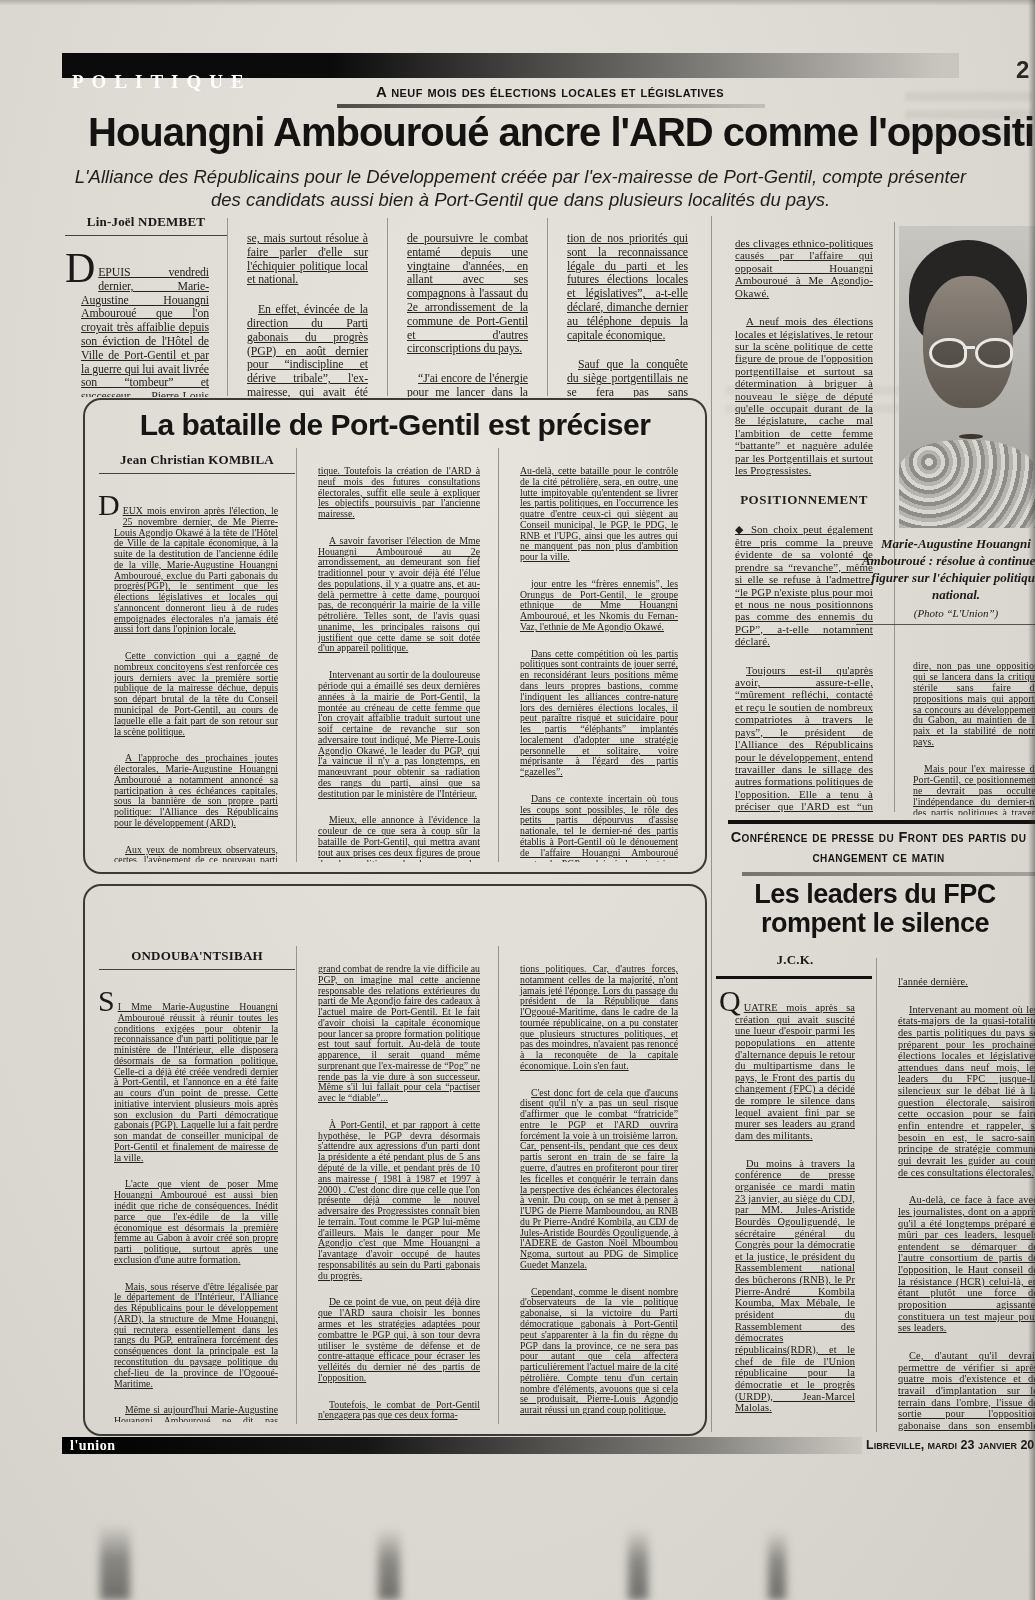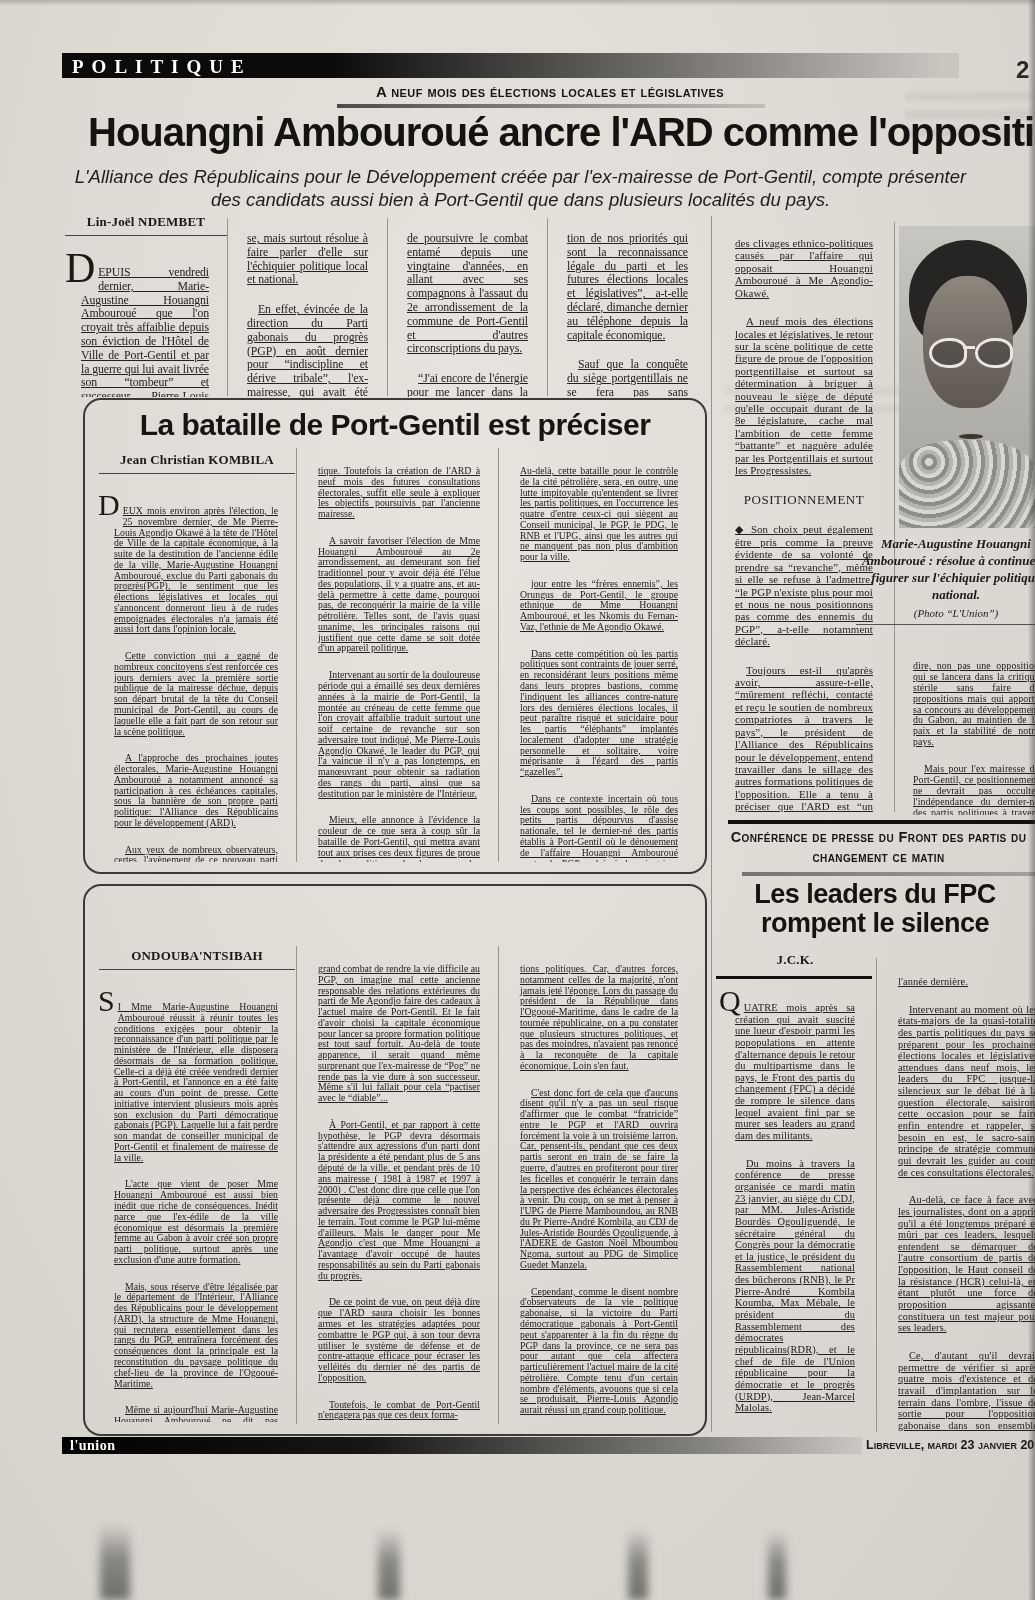--- a/index.html
+++ b/index.html
@@ -4,21 +4,21 @@
 <style>
   html,body{margin:0;padding:0;background:#9b9992;}
   .page{position:relative;width:1035px;height:1600px;overflow:hidden;
     background:radial-gradient(ellipse at 45% 30%, #e7e4dd 0%, #ddDAd3 55%, #d3d0c9 100%);
     background-color:#dedbd4;font-family:"Liberation Serif",serif;color:#24221f;}
   .abs{position:absolute;}
   .sans{font-family:"Liberation Sans",sans-serif;}
   
   .banner{left:62px;top:53px;width:897px;height:25px;
     background:linear-gradient(to right,#0b0b0b 0%,#0b0b0b 30%,#6e6c68 66%,#c9c6c0 98%);}
-  .banner span{display:inline-block;padding:3px 0 0 10px;color:#fff;font-weight:bold;
+  .banner span{display:inline-block;padding:18px 0 0 10px;color:#fff;font-weight:bold;
     font-size:19px;letter-spacing:8px;}
   .pageno{left:1016px;top:56px;font-weight:bold;font-size:24px;color:#2a2926;}
   
   .kicker{left:320px;top:83px;width:460px;text-align:center;font-weight:bold;
     font-size:15px;font-variant:small-caps;letter-spacing:.4px;color:#161514;}
   .kicker-bar{left:337px;top:104px;width:428px;height:4px;
     background:linear-gradient(to right,#4e4c48,#8d8b86 55%,#c2bfb8);}
   .headline{left:88px;top:110px;width:947px;margin:0;font-weight:bold;font-size:40px;
     letter-spacing:-1px;white-space:nowrap;color:#141311;}
   .standfirst{left:68px;top:166px;width:905px;text-align:center;font-style:italic;
@@ -30,21 +30,21 @@
   .size-lead{font-size:11.8px;line-height:1.17;letter-spacing:-0.1px;}
   .size-wide{font-size:10.9px;line-height:1.14;letter-spacing:.1px;}
   .size-box{font-size:9.8px;line-height:1.1;}
   .size-fpc{font-size:10.4px;line-height:1.12;letter-spacing:.1px;}
   .col{overflow:hidden;}
   .dropcap{float:left;font-weight:400;color:#1c1a18;padding:2px 3px 0 0;}
   .dc-lead{font-size:42px;line-height:33px;}
   .dc-box{font-size:30px;line-height:25px;}
   .byline{font-weight:bold;font-size:13px;text-align:center;color:#191817;letter-spacing:.2px;}
   .byline-rule{border-bottom:1.5px solid #45433f;margin-top:5px;}
-  .crosshead{font-weight:normal;font-size:13px;text-align:center;letter-spacing:.5px;margin:0 0 3px;}
+  .crosshead{font-weight:bold;font-size:13px;text-align:center;letter-spacing:.5px;margin:0 0 3px;}
   
   .vrule{position:absolute;width:1px;background:#97948c;}
   .box{position:absolute;border:2px solid #3c3a36;border-radius:18px;}
   .boxhead{position:absolute;left:0;right:0;text-align:center;margin:0;font-weight:bold;color:#161514;}
   
   .photo{left:899px;top:226px;width:136px;height:302px;overflow:hidden;
     background:linear-gradient(180deg,#c8c6c1 0%,#b7b5b0 45%,#a5a39e 100%);}
   .ph-hair{position:absolute;left:10px;top:14px;width:118px;height:112px;background:#272523;
     border-radius:50% 50% 45% 45%;}
   .ph-face{position:absolute;left:24px;top:50px;width:90px;height:132px;

